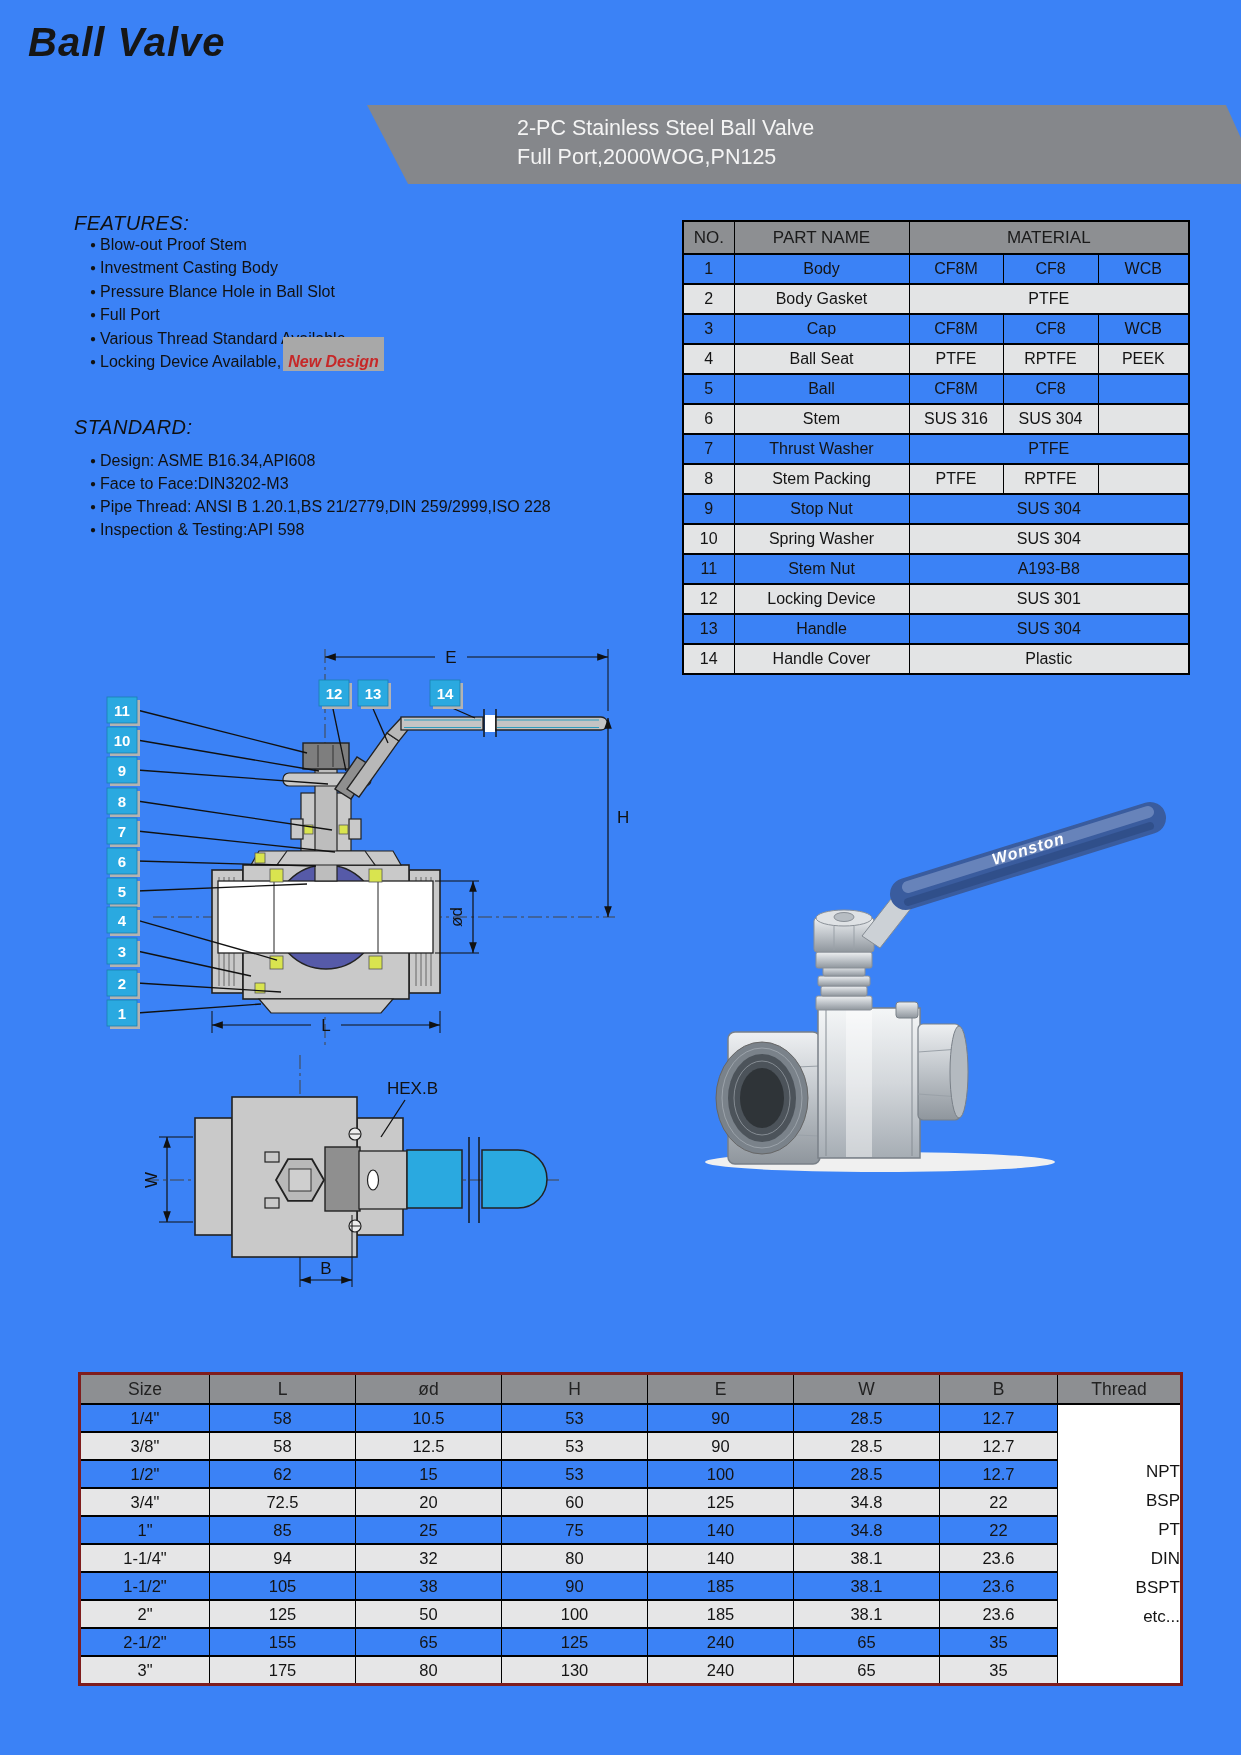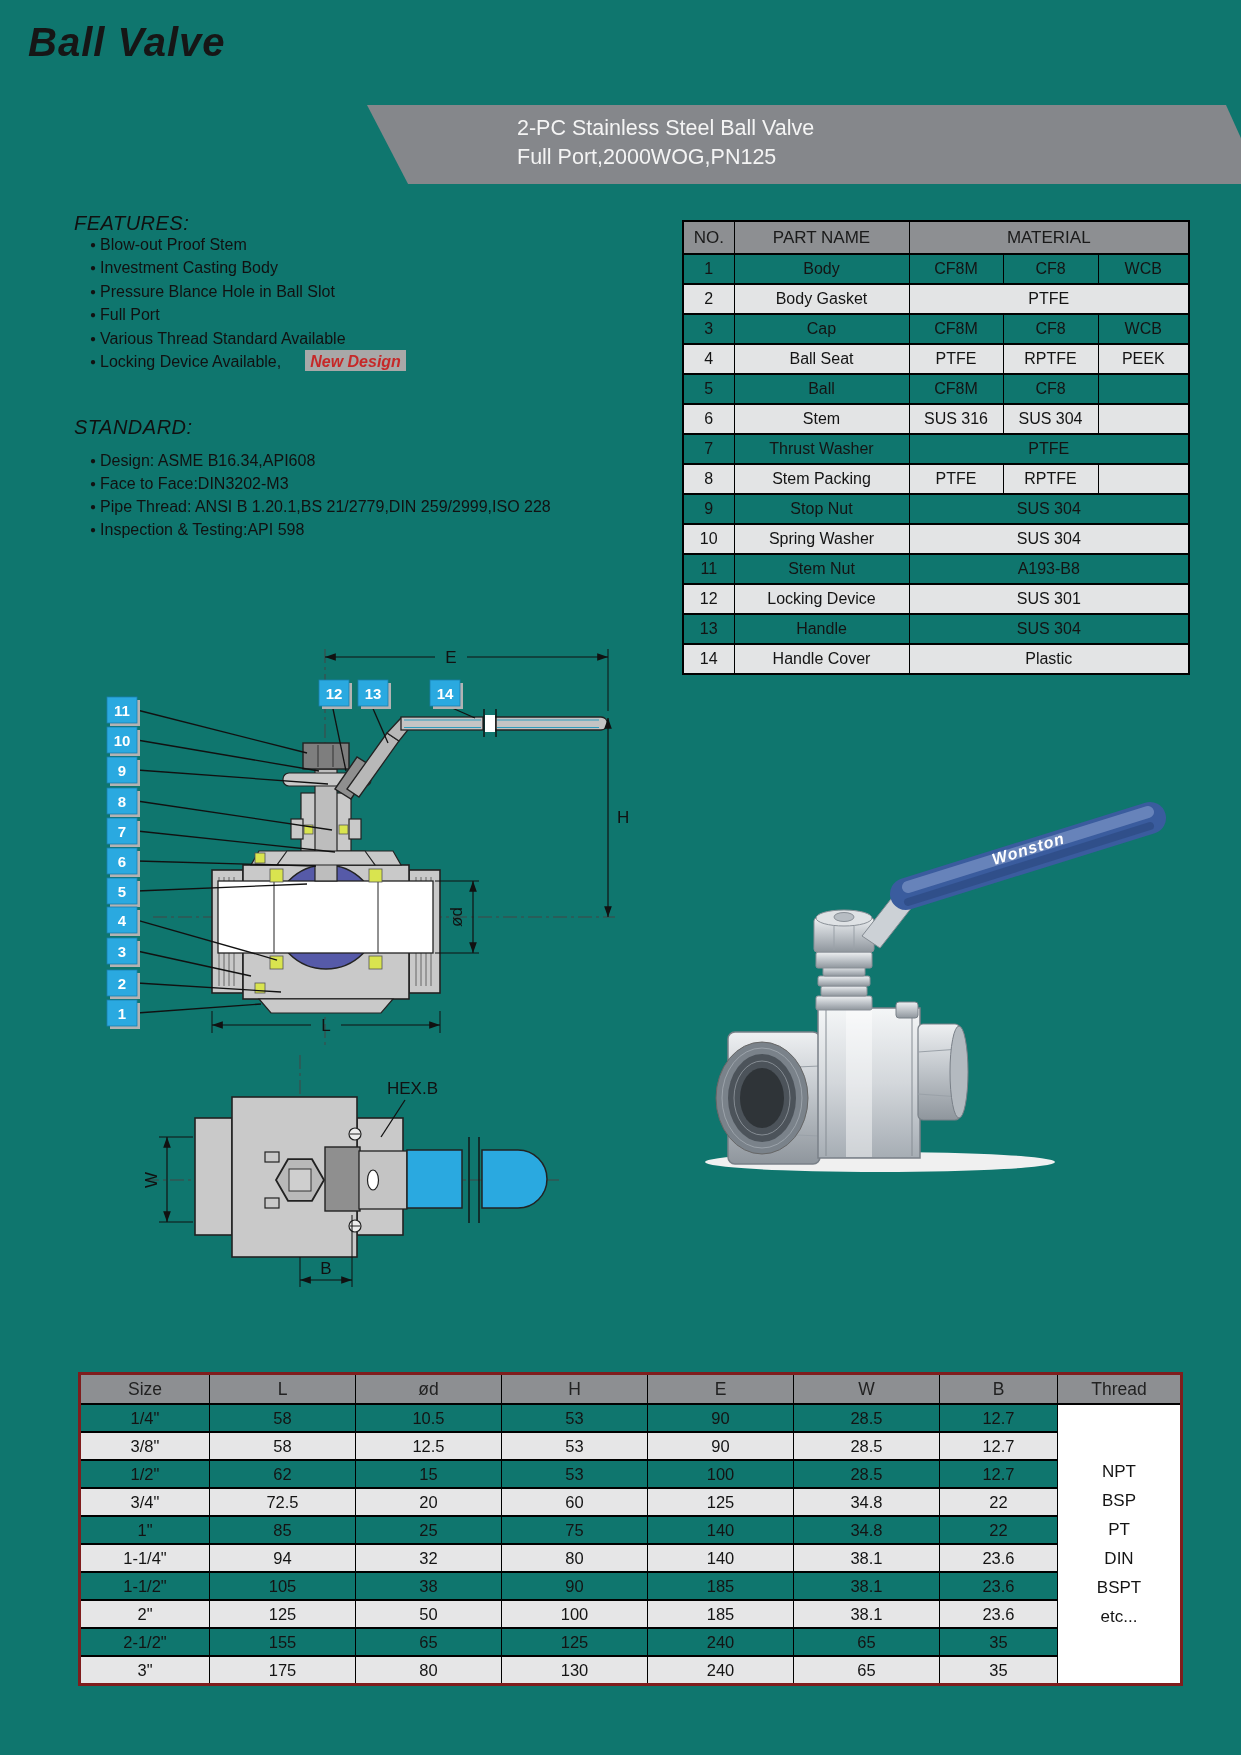--- a/index.html
+++ b/index.html
@@ -1,46 +1,46 @@
 <!DOCTYPE html>
 <html><head>
 <meta charset="utf-8">
 <style>
   html,body{margin:0;padding:0;background:#fff;}
-  .page{position:relative;width:1241px;height:1755px;background:#0f766e;overflow:hidden;
+  .page{position:relative;width:1241px;height:1755px;background:#3b82f6;overflow:hidden;
         font-family:"Liberation Sans",sans-serif;color:#141414;}
   
   .title{position:absolute;left:28px;top:20px;font-style:italic;font-weight:700;
          font-size:40px;letter-spacing:1px;color:#161616;}
   .banner-red{position:absolute;left:0;top:85px;width:381px;height:79px;background:#9c232b;
               clip-path:polygon(0 0,89.5% 0,100% 100%,0 100%);}
   .banner-red span{position:absolute;left:103px;top:24px;color:#fff;font-size:26px;letter-spacing:.5px;}
   .banner-gray{position:absolute;left:367px;top:85px;width:874px;height:79px;background:#85878b;
               clip-path:polygon(0 0,calc(100% - 15px) 0,100% 42%,100% 100%,4.7% 100%);margin-top:20px;}
   .banner-gray .bt{position:absolute;left:150px;top:9px;color:#f4f4f4;font-size:21.5px;line-height:29px;}
   
   .sec-h{position:absolute;font-style:italic;font-size:20px;letter-spacing:.5px;color:#101010;}
   .blist{position:absolute;list-style:none;margin:0;padding:0;font-size:16px;line-height:23.4px;color:#111;}
   .blist li::before{content:"●";font-size:10px;vertical-align:2px;margin-right:4px;}
-  .newdesign{margin-left:24px;font-style:italic;font-weight:700;font-size:16px;color:#c62828;
-             background:#a8a8a8;padding:3px 5px 1px;}
+  .newdesign{margin-left:2px;font-style:italic;font-weight:700;font-size:16px;color:#c62828;
+             background:#a8a8a8;padding:16px 5px 1px;}
   
   table{border-collapse:collapse;table-layout:fixed;text-align:center;}
   .parts{position:absolute;left:682px;top:220px;width:506px;font-size:16px;border:2.5px solid #000;}
   .parts th{background:#8d8f92;height:29px;font-weight:400;font-size:17px;color:#1a1a1a;
             border:1.2px solid #000;border-bottom-width:2px;}
   .parts td{height:28px;padding:0;border:1.2px solid #000;border-top-width:2px;border-bottom-width:2px;}
   .parts tr.g td{background:#e3e4e5;}
   
   .dims{position:absolute;left:78px;top:1372px;width:1102px;font-size:16.5px;border:3px solid #7f1d1d;}
   .dims th{background:#8d8f92;height:26px;font-weight:400;font-size:17.5px;color:#222;
            border:1.5px solid #000;border-bottom-width:2.5px;}
   .dims td{height:26px;padding:0;border:1.5px solid #000;border-top-width:2.5px;border-bottom-width:2.5px;}
   .dims tr.g td{background:#e6e6e7;}
-  .dims td.thread{background:#fff;font-size:17px;vertical-align:middle;}
+  .dims td.thread{background:#fff;font-size:17px;vertical-align:middle;text-align:right;}
   .dims td.thread div{line-height:29px;}
   
   .drawing{position:absolute;left:85px;top:585px;}
   .photo{position:absolute;left:650px;top:690px;}
   .bd{fill:#c9c9c9;stroke:#222;stroke-width:1.6;}
   .bd2{fill:#c9c9c9;stroke:#222;stroke-width:1.2;}
   .dk{fill:#8f8f8f;stroke:#222;stroke-width:1.4;}
   .yl{fill:#d9e44f;stroke:#555;stroke-width:.8;}
   .cl{stroke:#444;stroke-width:1;stroke-dasharray:14 4 3 4;fill:none;}
   .dim{stroke:#111;stroke-width:1.2;fill:none;}

